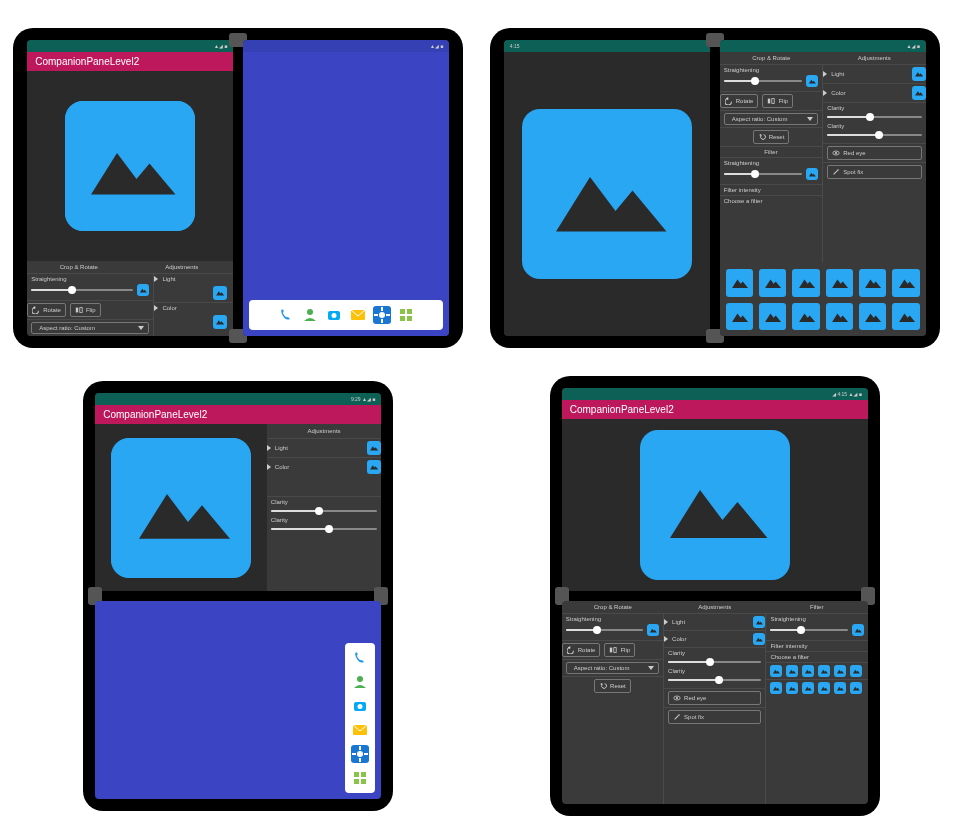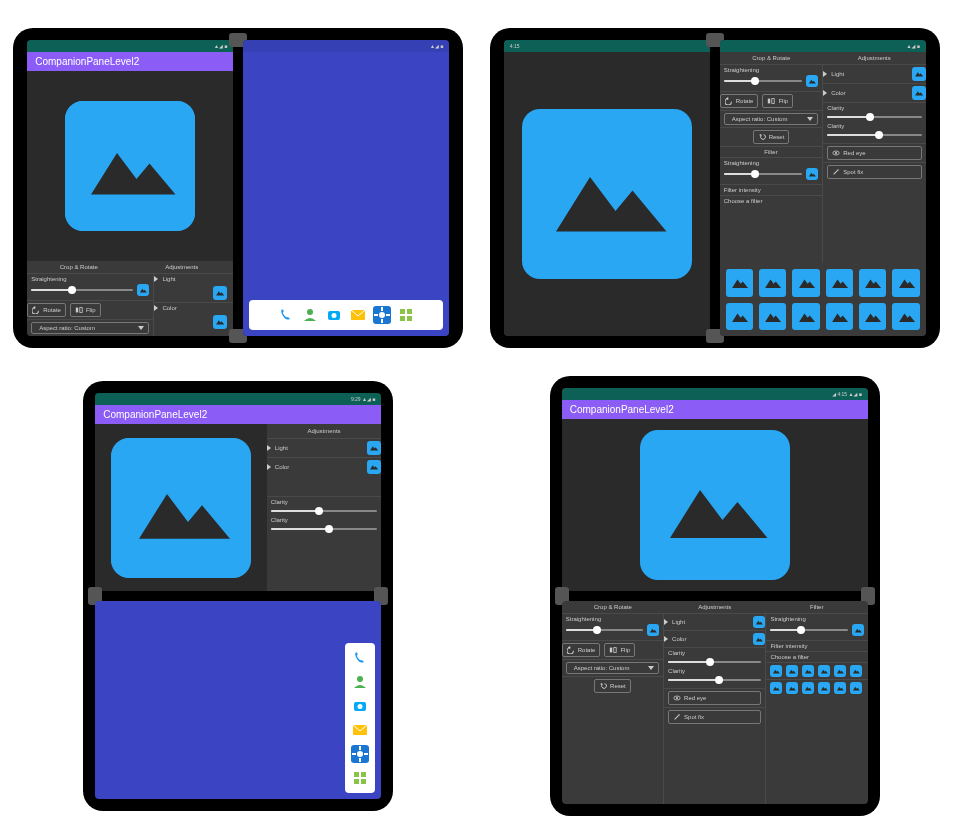--- a/index.html
+++ b/index.html
@@ -14,21 +14,21 @@
   .screen { background: #2a2a2a; border-radius: 4px; overflow: hidden; position: relative; display: flex; flex-direction: column; }
   .hinge-h { width: 10px; background: #000; position: relative; }
   .hinge-h::before, .hinge-h::after { content:""; position:absolute; left:-4px; right:-4px; height:14px; background:#555; border-radius:3px;}
   .hinge-h::before{ top:-7px;} .hinge-h::after{ bottom:-7px;}
   .hinge-v { height: 10px; background: #000; position: relative; }
   .hinge-v::before, .hinge-v::after { content:""; position:absolute; top:-4px; bottom:-4px; width:14px; background:#555; border-radius:3px;}
   .hinge-v::before{ left:-7px;} .hinge-v::after{ right:-7px;}
 
   .statusbar { height: 12px; background: #2c2c2c; display:flex; justify-content:space-between; align-items:center; padding:0 6px; font-size:5px; color:#ccc;}
   .statusbar.teal { background: #0d6055; }
-  .titlebar { background: #8b5cf6; color:#fff; font-size:10px; padding:4px 8px; font-weight:500; }
+  .titlebar { background: #be185d; color:#fff; font-size:10px; padding:4px 8px; font-weight:500; }
 
   .preview { background:#2a2a2a; display:flex; align-items:center; justify-content:center; flex:1; }
   .imgph { background:#29a7f2; border-radius:18px; position:relative; }
   .imgph svg { width:100%; height:100%; display:block; }
 
   .panel { background:#3a3a3a; color:#ccc; }
   .pheaders { display:flex; }
   .ph { flex:1; text-align:center; padding:3px 0; font-size:6px; }
   .group { padding:2px 4px; border-top:1px solid #4a4a4a; }
   .row { display:flex; align-items:center; gap:4px; padding:2px 0; }

